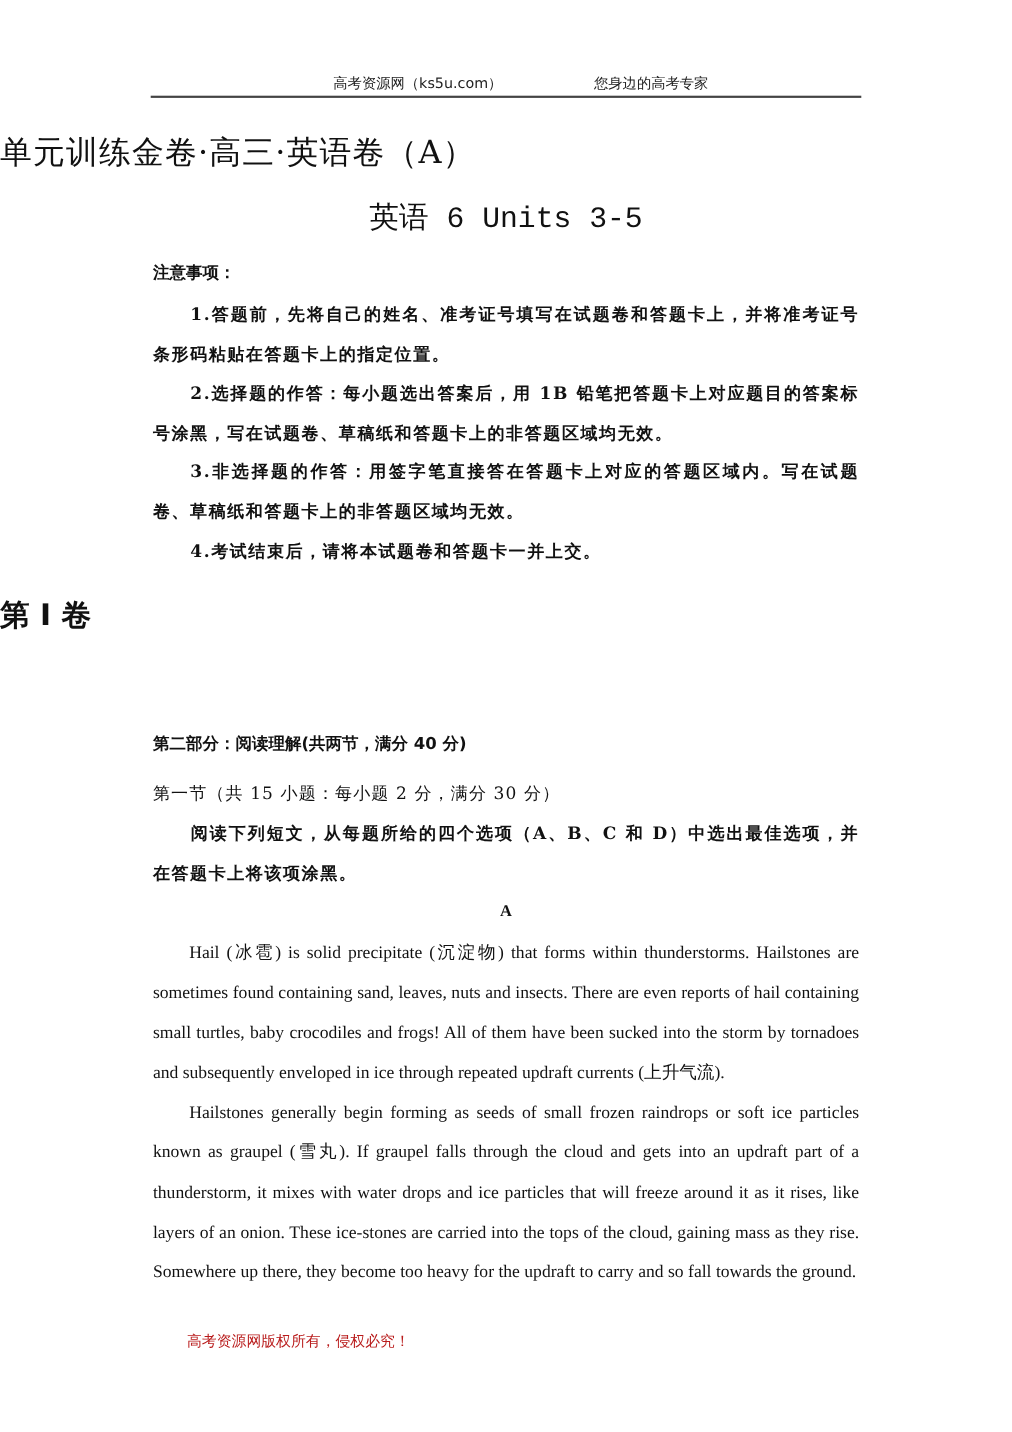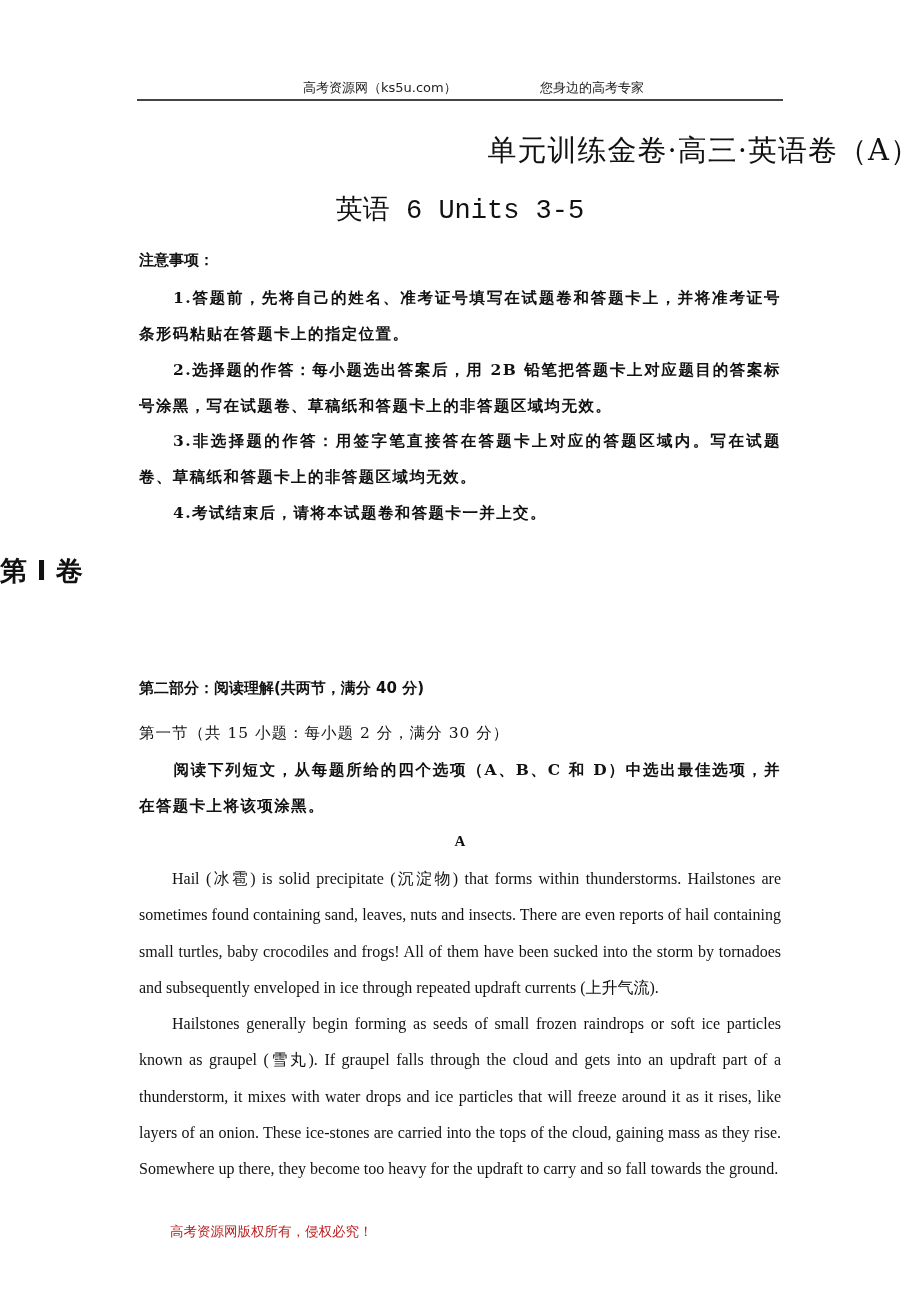--- a/index.html
+++ b/index.html
@@ -1,27 +1,27 @@
 <!DOCTYPE html>
 <html><head>
   <meta charset="utf-8">
   <style>
     html, body { margin: 0; padding: 0; background: #ffffff; }
     body { width: 920px; height: 1302px; position: relative; overflow: hidden;
       font-family: "DejaVu Serif", "Liberation Serif", serif; color: #111; }
-    .page { position: absolute; left: 0; top: 15px; width: 920px; height: 1038px; }
+    .page { position: absolute; left: 0; top: 3px; width: 920px; height: 1038px; }
 
     .hdr { position: absolute; top: 64px; font-size: 13px; color: #222;
       font-family: "DejaVu Sans", "Liberation Sans", sans-serif; }
     .hdr-left { left: 303px; }
     .hdr-right { left: 540px; }
     .hdr-rule { position: absolute; left: 137px; top: 84px; width: 646px; height: 0;
       border-top: 2px solid #444; }
 
-    .title1 { position: absolute; left: 0; width: 920px; top: 116px; text-align: right;
+    .title1 { position: absolute; left: 0; width: 920px; top: 116px; text-align: left;
       font-size: 29px; letter-spacing: 1px; }
     .title2 { position: absolute; left: 0; width: 920px; top: 176px; text-align: center;
       font-size: 27px; font-family: Liberation Mono, monospace; }
 
     .notice-h { position: absolute; left: 139px; top: 236px; font-size: 15px; font-weight: bold;
       font-family: "DejaVu Sans", "Liberation Sans", sans-serif; }
 
     .para { position: absolute; left: 139px; width: 642px; font-size: 15.5px; line-height: 36px;
       text-align: justify; text-align-last: left; letter-spacing: 1.4px; font-weight: bold; }
     .para .indent { display: inline-block; width: 34px; }
@@ -51,21 +51,21 @@
   <span class="hdr hdr-left">高考资源网（ks5u.com）</span>
   <span class="hdr hdr-right">您身边的高考专家</span>
   <div class="hdr-rule"></div>
 
   <div class="title1">单元训练金卷·高三·英语卷（A）</div>
   <div class="title2">英语 6 Units 3-5</div>
 
   <div class="notice-h">注意事项：</div>
 
   <div class="para" style="top:265px;"><span class="indent"></span><span>1.答题前，先将自己的姓名、准考证号填写在试题卷和答题卡上，并将准考证号条形码粘贴在答题卡上的指定位置。</span></div>
-  <div class="para" style="top:337px;"><span class="indent"></span><span>2.选择题的作答：每小题选出答案后，用 2B 铅笔把答题卡上对应题目的答案标号涂黑，写在试题卷、草稿纸和答题卡上的非答题区域均无效。</span></div>
+  <div class="para" style="top:337px;"><span class="indent"></span><span>2.选择题的作答：每小题选出答案后，用 1B 铅笔把答题卡上对应题目的答案标号涂黑，写在试题卷、草稿纸和答题卡上的非答题区域均无效。</span></div>
   <div class="para" style="top:408px;"><span class="indent"></span><span>3.非选择题的作答：用签字笔直接答在答题卡上对应的答题区域内。写在试题卷、草稿纸和答题卡上的非答题区域均无效。</span></div>
   <div class="para" style="top:480px;"><span class="indent"></span><span>4.考试结束后，请将本试题卷和答题卡一并上交。</span></div>
 
   <div class="vol">第 I 卷</div>
 
   <div class="part" style="top:664px;text-align:center;">第二部分：阅读理解(共两节，满分 40 分)</div>
 
   <div class="sec">第一节（共 15 小题：每小题 2 分，满分 30 分）</div>
   <div class="para" style="top:737px;"><span class="indent"></span><span>阅读下列短文，从每题所给的四个选项（A、B、C 和 D）中选出最佳选项，并在答题卡上将该项涂黑。</span></div>
 

